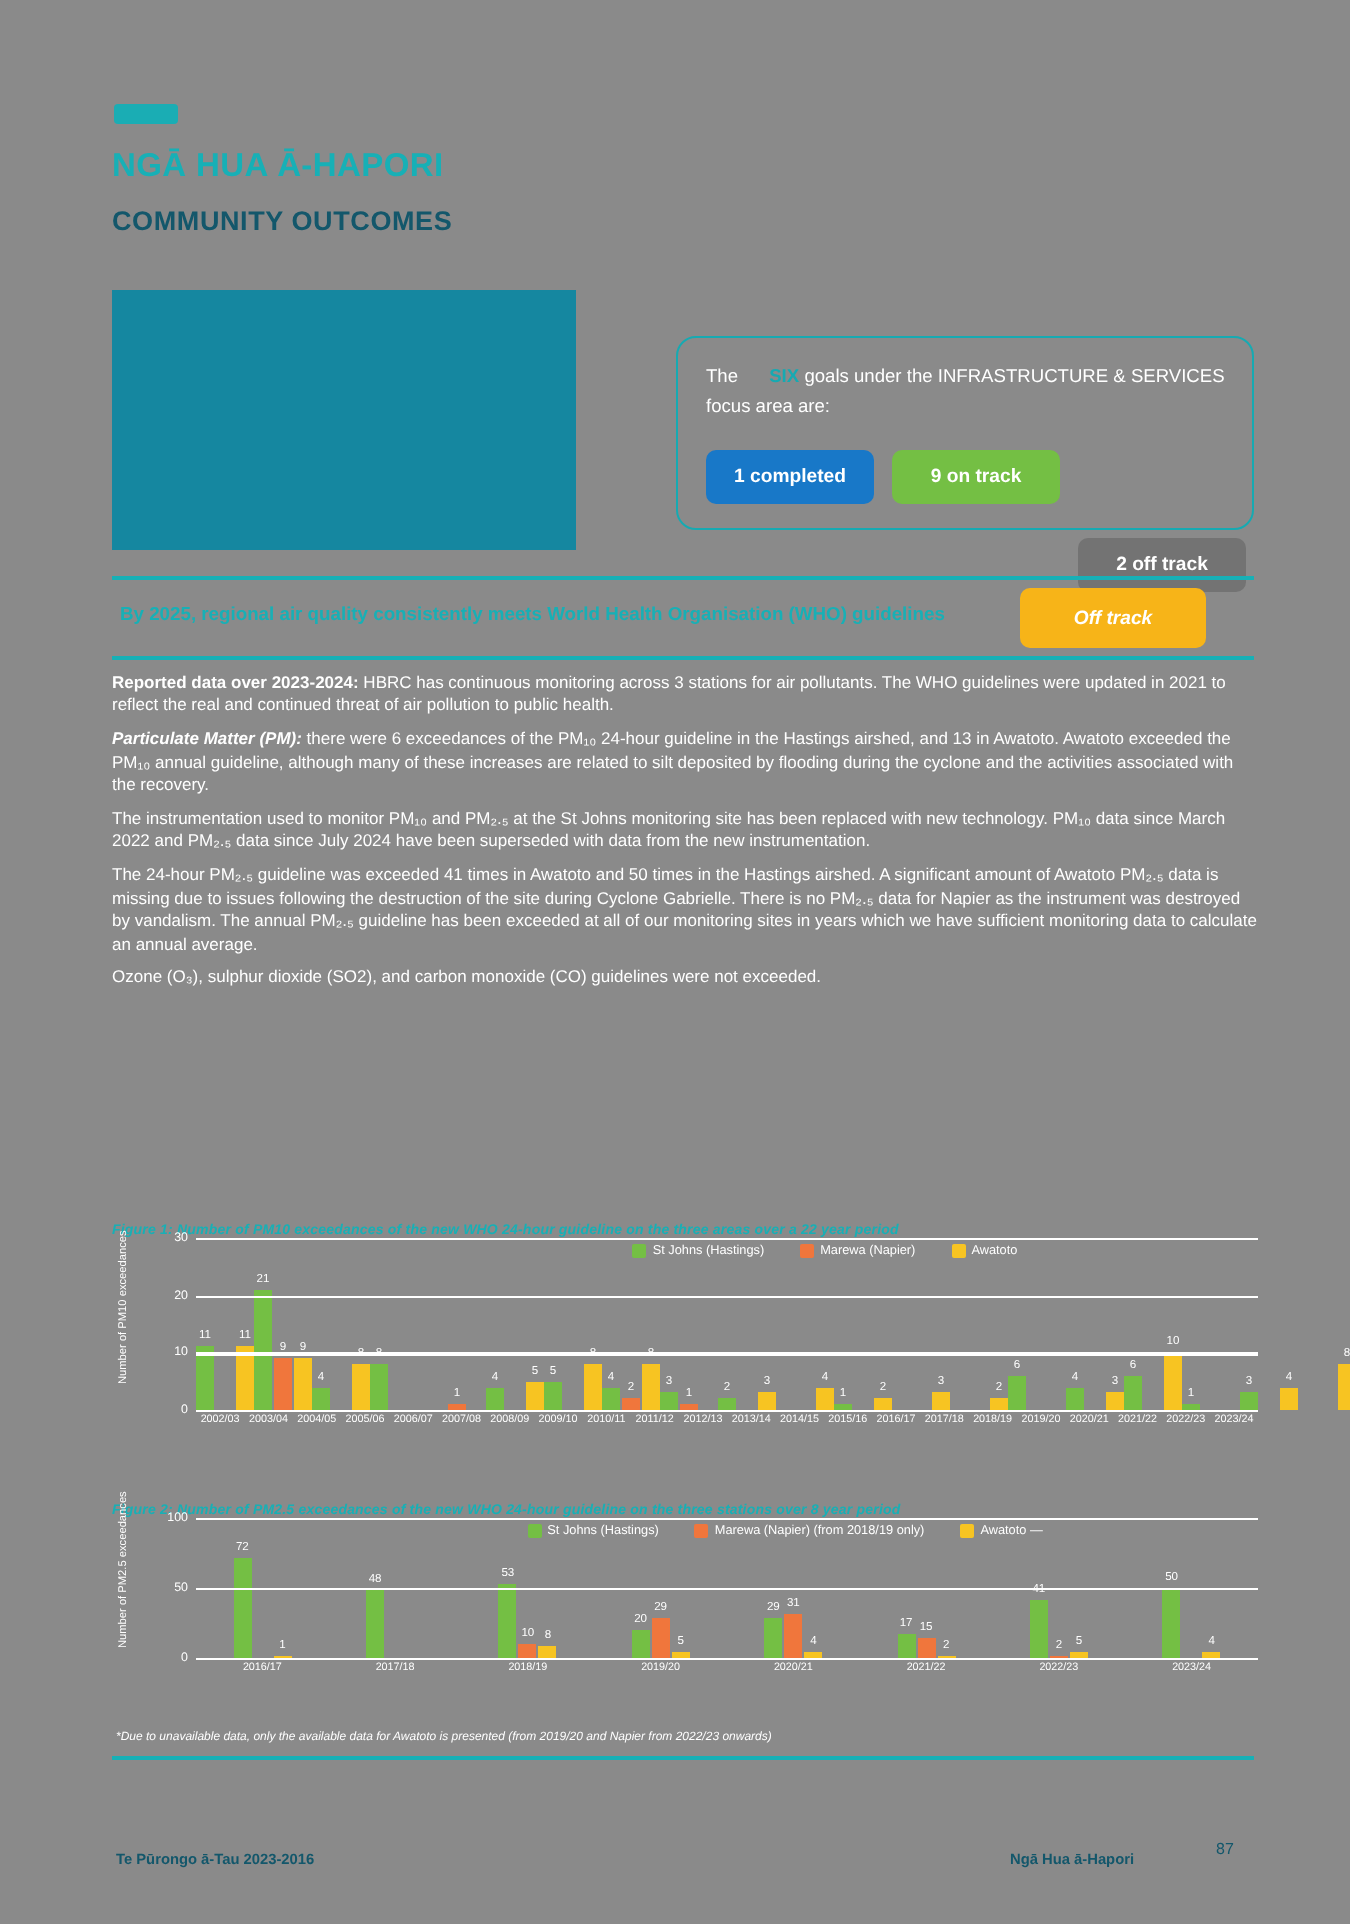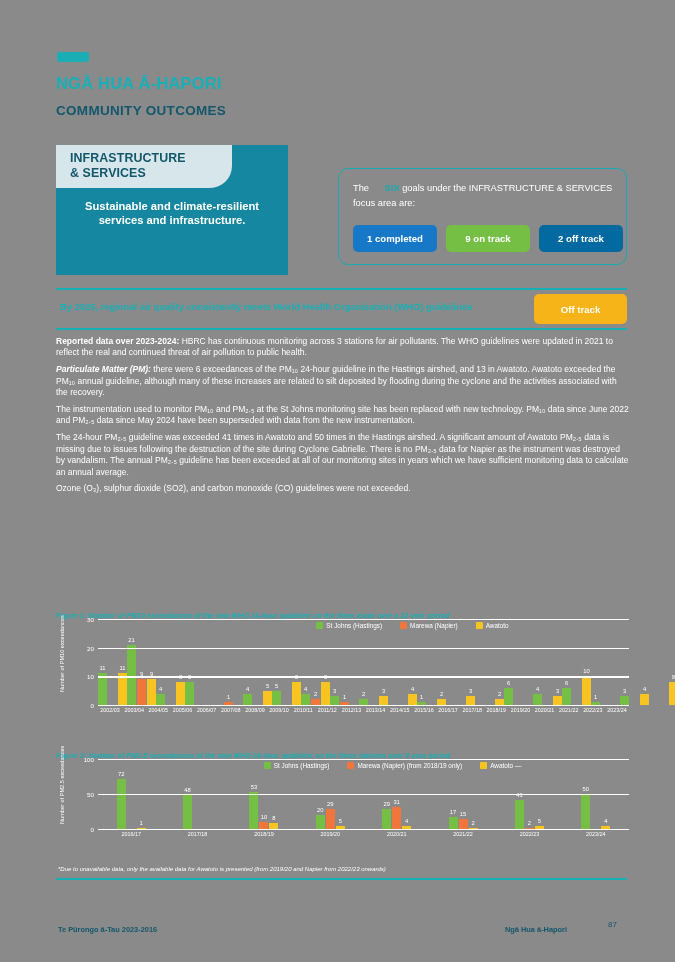--- a/index.html
+++ b/index.html
@@ -72,40 +72,40 @@
     position: absolute; left: 14px; top: 56px;
     display: flex; gap: 9px;
   }
   .pill {
     width: 84px; height: 27px; border-radius: 5px;
     display: flex; align-items: center; justify-content: center;
     font-size: 9.6px; font-weight: bold; color: #ffffff;
   }
   .pill.blue { background: #1878c8; }
   .pill.green { background: #74bf44; }
-  .pill.amber { background: #0369a1; }
+  .pill.amber { background: #737373; margin-top: 44px; }
 
   
   .rule-top {
     position: absolute; left: 56px; top: 288px; width: 571px; height: 2px;
     background: #17b0b6;
   }
   .goal-strip {
     position: absolute; left: 56px; top: 293px; width: 571px; height: 32px;
   }
   .goal-text {
     position: absolute; left: 4px; top: 8px; width: 480px;
     font-size: 9.4px; font-weight: bold; color: #17b0b6;
   }
   .goal-status {
-    position: absolute; left: 478px; top: 1px;
+    position: absolute; left: 454px; top: 1px;
     width: 93px; height: 30px; border-radius: 5px;
     background: #f7b418;
     display: flex; align-items: center; justify-content: center;
-    font-size: 9.6px; font-weight: bold; color: #ffffff;
+    font-size: 9.6px; font-weight: bold; color: #ffffff; font-style: italic;
   }
   .rule-bot {
     position: absolute; left: 56px; top: 328px; width: 571px; height: 1.6px;
     background: #17b0b6;
   }
 
   
   .body-copy {
     position: absolute; left: 56px; top: 336px; width: 573px;
     color: #ffffff; font-size: 8.5px; line-height: 11.4px;
@@ -200,25 +200,20 @@
 </head>
 <body>
 
 <div class="page">
 
   <div class="tab-mark"></div>
   <div class="title-mi">NGĀ HUA Ā-HAPORI</div>
   <div class="title-en">COMMUNITY OUTCOMES</div>
 
   <div class="focus-card">
-    <div class="focus-tab">
-      <span>INFRASTRUCTURE</span>
-      <span>&amp; SERVICES</span>
-    </div>
-    <div class="focus-en">Sustainable and climate-resilient services and infrastructure.</div>
   </div>
 
   <div class="goals-box">
     <div class="goals-text">
       <span>The </span><b>SIX</b><span> goals under the INFRASTRUCTURE &amp; SERVICES focus area are:</span>
     </div>
     <div class="pill-row">
       <div class="pill blue">1 completed</div>
       <div class="pill green">9 on track</div>
       <div class="pill amber">2 off track</div>
@@ -228,21 +223,21 @@
   <div class="rule-top"></div>
   <div class="goal-strip">
     <div class="goal-text">By 2025, regional air quality consistently meets World Health Organisation (WHO) guidelines</div>
     <div class="goal-status">Off track</div>
   </div>
   <div class="rule-bot"></div>
 
   <div class="body-copy">
     <p><b>Reported data over 2023-2024:</b><span> HBRC has continuous monitoring across 3 stations for air pollutants. The WHO guidelines were updated in 2021 to reflect the real and continued threat of air pollution to public health.</span></p>
     <p><i>Particulate Matter (PM):</i><span> there were 6 exceedances of the PM₁₀ 24-hour guideline in the Hastings airshed, and 13 in Awatoto. Awatoto exceeded the PM₁₀ annual guideline, although many of these increases are related to silt deposited by flooding during the cyclone and the activities associated with the recovery.</span></p>
-    <p>The instrumentation used to monitor PM₁₀ and PM₂.₅ at the St Johns monitoring site has been replaced with new technology. PM₁₀ data since June 2022 and PM₂.₅ data since May 2024 have been superseded with data from the new instrumentation.</p>
+    <p>The instrumentation used to monitor PM₁₀ and PM₂.₅ at the St Johns monitoring site has been replaced with new technology. PM₁₀ data since March 2022 and PM₂.₅ data since July 2024 have been superseded with data from the new instrumentation.</p>
     <p>The 24-hour PM₂.₅ guideline was exceeded 41 times in Awatoto and 50 times in the Hastings airshed. A significant amount of Awatoto PM₂.₅ data is missing due to issues following the destruction of the site during Cyclone Gabrielle. There is no PM₂.₅ data for Napier as the instrument was destroyed by vandalism. The annual PM₂.₅ guideline has been exceeded at all of our monitoring sites in years which we have sufficient monitoring data to calculate an annual average.</p>
     <p>Ozone (O₃), sulphur dioxide (SO2), and carbon monoxide (CO) guidelines were not exceeded.</p>
   </div>
 
   <div class="chart-wrap" id="chart1">
     <div class="fig-cap">Figure 1: Number of PM10 exceedances of the new WHO 24-hour guideline on the three areas over a 22 year period</div>
     <div class="legend">
       <div class="legend-item">
         <span class="legend-swatch" style="background:#74bf44"></span>
         <span class="legend-label">St Johns (Hastings)</span>

